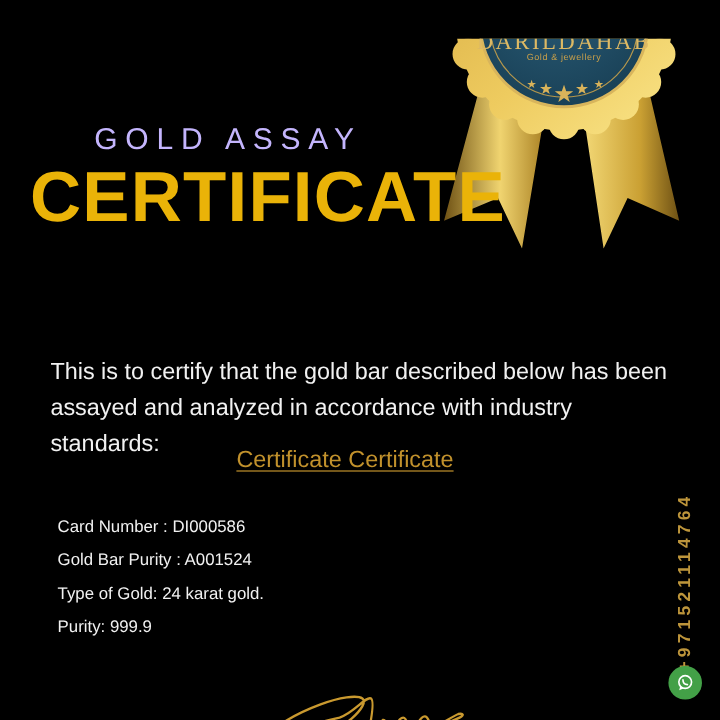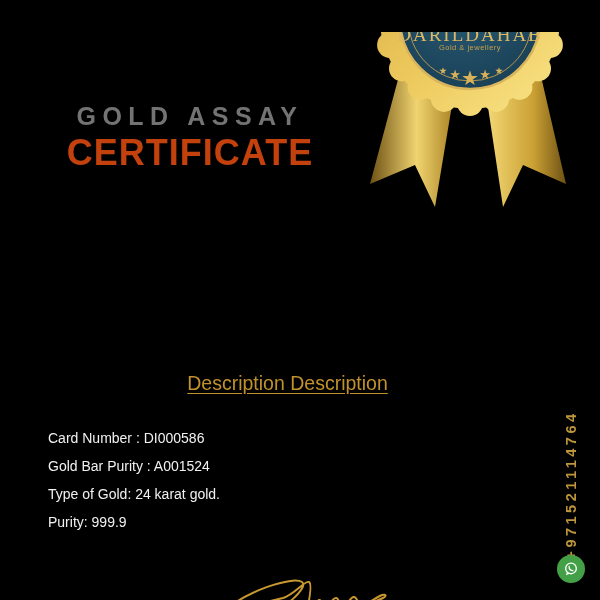--- a/index.html
+++ b/index.html
@@ -3,25 +3,25 @@
 <meta charset="utf-8">
 <style>
   html,body{margin:0;padding:0;background:#000;}
   .canvas{
     position:relative;width:600px;height:600px;background:#000000;
     overflow:hidden;font-family:"Liberation Sans",sans-serif;margin-top:32px;
   }
   
   .title-block{position:absolute;left:25px;top:70px;width:330px;text-align:center;}
   .title-line1{
-    font-size:25px;letter-spacing:6.5px;font-weight:700;color:#737373;
+    font-size:25px;letter-spacing:6.5px;font-weight:400;color:#c4b5fd;
     margin:0 0 4px 0;white-space:nowrap;
   }
   .title-line2{
-    font-size:36px;letter-spacing:1px;font-weight:800;color:#c2410c;
+    font-size:59px;letter-spacing:1px;font-weight:800;color:#eab308;
     margin:0;line-height:1;white-space:nowrap;
   }
   
   .intro{
     position:absolute;left:42px;top:243px;width:528px;
     font-size:19.5px;line-height:30px;color:#F1F1F1;font-weight:400;
   }
   
   .section-heading{
     position:absolute;left:0;top:340px;width:575px;text-align:center;
@@ -118,22 +118,23 @@
       <text x="130" y="46.5" text-anchor="middle" font-size="13">★</text>
       <text x="144" y="41.5" text-anchor="middle" font-size="9.5">★</text>
     </g>
   </svg>
 
   <div class="title-block">
     <div class="title-line1">GOLD ASSAY</div>
     <div class="title-line2">CERTIFICATE</div>
   </div>
 
+  <p class="intro">This is to certify that the gold bar described below has been assayed and analyzed in accordance with industry standards:</p>
 
-  <div class="section-heading">Description Description</div>
+  <div class="section-heading">Certificate Certificate</div>
 
   <div class="details">
     <div>Card Number : DI000586</div>
     <div>Gold Bar Purity : A001524</div>
     <div>Type of Gold: 24 karat gold.</div>
     <div>Purity: 999.9</div>
   </div>
 
   <div class="phone-vertical">+971521114764</div>
 

